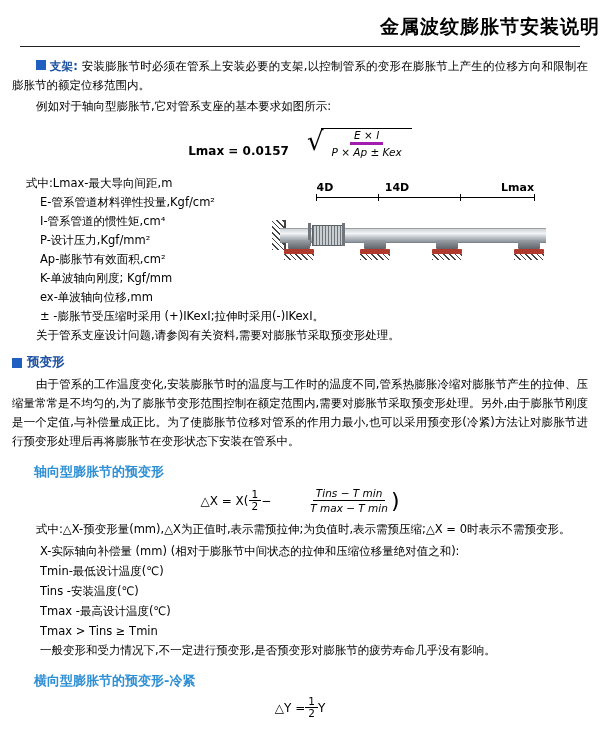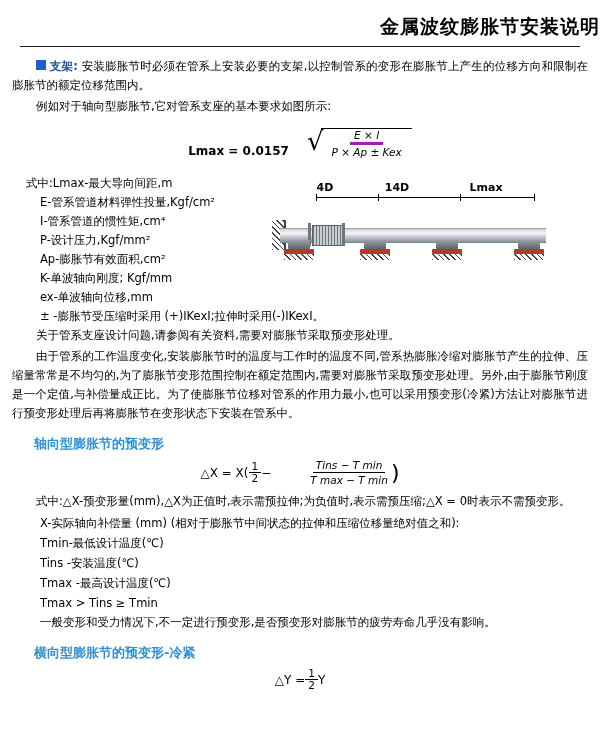--- a/index.html
+++ b/index.html
@@ -159,21 +159,21 @@
   .dim-row {
     display: flex;
     font-size: 11px;
     font-weight: bold;
     height: 14px;
     align-items: flex-end;
     padding-left: 22px;
   }
   .dim-row .d1 { width: 62px; text-align: center; }
   .dim-row .d2 { width: 82px; text-align: center; }
-  .dim-row .d3 { width: 96px; text-align: center; }
+  .dim-row .d3 { width: 96px; text-align: right; }
   .tick-row {
     position: relative;
     height: 8px;
     margin-left: 22px;
     width: 240px;
   }
   .tick-row .arrowline {
     position: absolute;
     top: 3px;
     height: 1px;
@@ -411,20 +411,24 @@
                 <div class="hatch"></div>
             </div>
           </div>
         </div>
       </div>
     </div>
 
     <p class="tail-note">± -膨胀节受压缩时采用 (+)ⅠKexⅠ;拉伸时采用(-)ⅠKexⅠ。</p>
     <p class="para indent">关于管系支座设计问题,请参阅有关资料,需要对膨胀节采取预变形处理。</p>
 
+    <div class="sec-head">
+      <span class="blue-square"></span>
+      <span class="stext">预变形</span>
+    </div>
     <p class="para indent">由于管系的工作温度变化,安装膨胀节时的温度与工作时的温度不同,管系热膨胀冷缩对膨胀节产生的拉伸、压缩量常常是不均匀的,为了膨胀节变形范围控制在额定范围内,需要对膨胀节采取预变形处理。另外,由于膨胀节刚度是一个定值,与补偿量成正比。为了使膨胀节位移对管系的作用力最小,也可以采用预变形(冷紧)方法让对膨胀节进行预变形处理后再将膨胀节在变形状态下安装在管系中。</p>
 
     <div class="sub-head">轴向型膨胀节的预变形</div>
 
     <div class="eq-center">
       <span class="eq-inline">
         <span>△X = X(</span>
         <span class="frac-half">
           <span class="top">1</span>
           <span class="bot">2</span>

